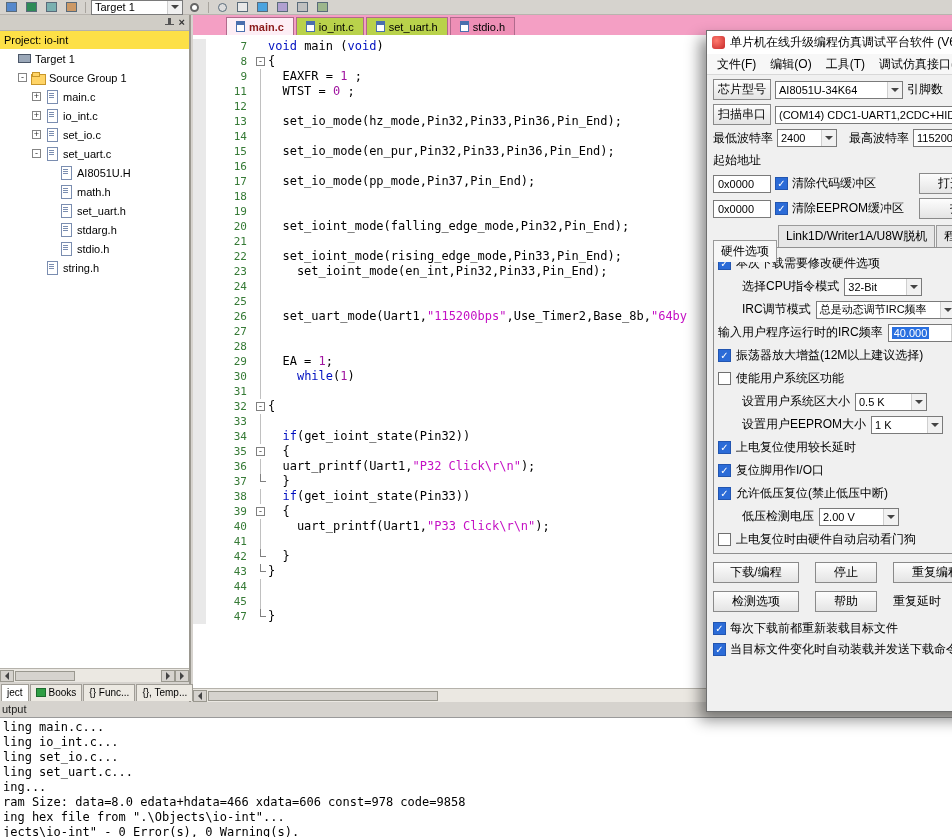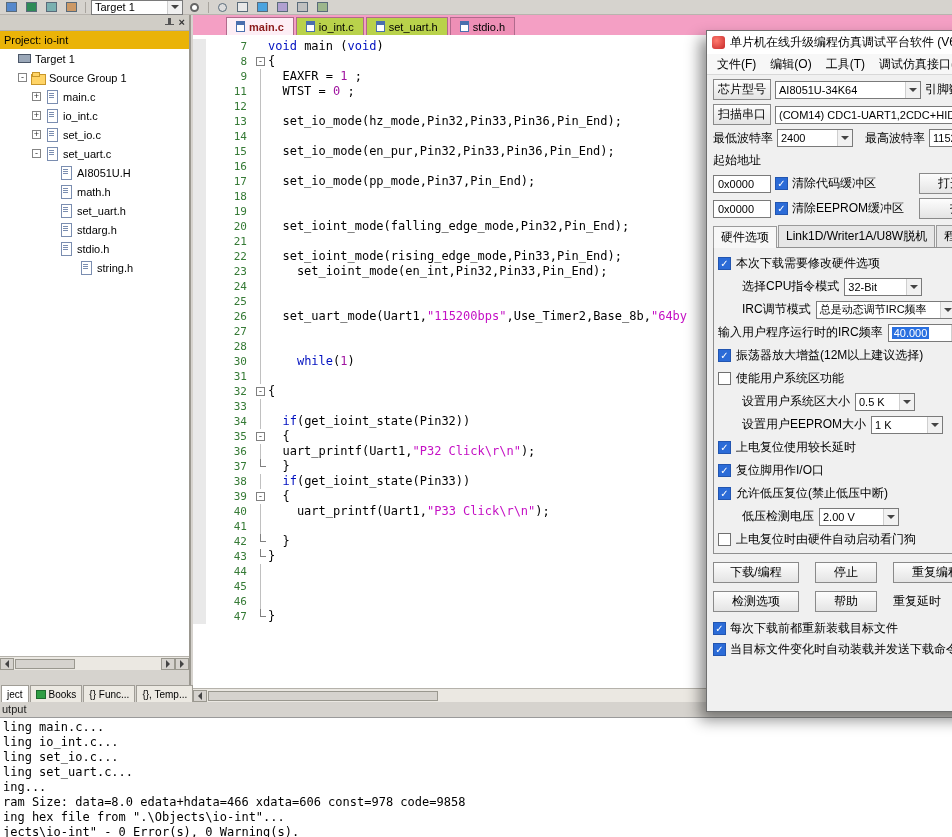--- a/index.html
+++ b/index.html
@@ -30,40 +30,40 @@
 
 
 #project{position:absolute;left:0;top:15px;width:191px;height:687px;background:#fff;
   border-right:2px solid #9a978f;display:flex;flex-direction:column}
 .pp-title{height:16px;background:#d0cdc6;border-bottom:1px solid #b5b2ab;display:flex;
   align-items:center;justify-content:flex-end;gap:4px;padding:0 4px;flex:none}
 .pin{width:11px;height:11px;position:relative}
 .pin::before{content:"";position:absolute;left:4px;top:1px;width:3px;height:6px;background:#555}
 .pin::after{content:"";position:absolute;left:1px;top:7px;width:9px;height:1px;background:#555}
 .cls{font-size:11px;font-weight:bold;color:#333;line-height:11px}
-.pp-header{height:18px;font-size:11px;padding:3px 0 0 4px;flex:none;background:#eab308}
+.pp-header{height:18px;font-size:11px;padding:3px 0 0 4px;flex:none;background:#fde047}
 .tree{flex:1;overflow:hidden;background:#fff}
 .trow{display:flex;align-items:center;height:19px;font-size:11px;white-space:nowrap}
 .exp{width:9px;height:9px;border:1px solid #848484;background:#fff;font-size:9px;line-height:7px;
   text-align:center;color:#333;margin-right:2px;flex:none}
 .exp.hid{visibility:hidden}
 .ti{width:15px;height:13px;margin:0 3px 0 2px;position:relative;flex:none}
 .ti-target::before{content:"";position:absolute;inset:2px 1px;background:#9aa7b8;border:1px solid #4a5668}
 .ti-folder::before{content:"";position:absolute;left:0;top:3px;width:13px;height:9px;background:#ffd466;border:1px solid #c8962a}
 .ti-folder::after{content:"";position:absolute;left:1px;top:1px;width:6px;height:3px;background:#ffd466;border:1px solid #c8962a}
 .ti-file::before{content:"";position:absolute;left:2px;top:0;width:9px;height:12px;background:#fff;border:1px solid #7a8db0}
 .ti-file::after{content:"";position:absolute;left:4px;top:3px;width:5px;height:1px;background:#7a8db0;
   box-shadow:0 2px 0 #7a8db0,0 4px 0 #7a8db0}
 .pp-hscroll{height:14px;background:#ebe8e2;border-top:1px solid #b5b2ab;display:flex;align-items:center;flex:none}
 .sb-btn{width:14px;height:12px;background:#d6d3ce;border:1px solid #9a988f;display:flex;
   align-items:center;justify-content:center;flex:none}
 .sb-btn.l::before{content:"";border:4px solid transparent;border-right-color:#444;margin-left:-4px}
 .sb-btn.r::before{content:"";border:4px solid transparent;border-left-color:#444;margin-right:-4px}
 .sb-thumb{height:10px;background:#d6d3ce;border:1px solid #9a988f;margin:0 1px;flex:none}
-.pp-tabs{height:32px;background:#d6d3ce;display:flex;align-items:flex-end;gap:1px;padding:0 1px;flex:none;white-space:nowrap}
+.pp-tabs{height:20px;background:#d6d3ce;display:flex;align-items:center;gap:1px;padding:0 1px;flex:none;white-space:nowrap}
 .ptab{height:17px;display:flex;align-items:center;gap:3px;padding:0 5px;font-size:10px;
   border:1px solid #a09d96;border-bottom:none;background:#ece9e2}
 .ptab.first{background:#fff}
 .bico{width:10px;height:9px;background:#2f9e44;border:1px solid #1d6b2e;flex:none}
 
 
 #editor{position:absolute;left:193px;top:15px;width:759px;height:673px;background:#fff;
   display:flex;flex-direction:column;overflow:hidden}
 .tabbar{height:20px;background:#f49fc4;display:flex;align-items:flex-end;gap:2px;
   padding-left:33px;flex:none}
@@ -114,21 +114,21 @@
 .dbtn{border:1px solid #8a8a8a;background:linear-gradient(#fdfdfd,#e4e4e4);font-size:12px;
   height:21px;display:flex;align-items:center;justify-content:center;flex:none}
 .tbox{border:1px solid #7a7a7a;background:#fff;height:18px;width:58px;display:flex;align-items:center;
   padding-left:4px;font-size:11px;flex:none}
 .cb{width:13px;height:13px;border:1px solid #707070;background:#fff;display:inline-flex;align-items:center;
   justify-content:center;font-size:10px;color:transparent;flex:none}
 .cb.checked{background:#2b6bd7;border-color:#2255b0;color:#fff}
 .cb::before{content:"✓"}
 .dtabs{display:flex;margin:6px 6px 0;white-space:nowrap;flex:none}
 .dtab{padding:2px 7px;font-size:12px;border:1px solid #9a9a9a;border-bottom:none;background:#e6e6e6;margin-right:1px}
-.dtab.active{background:#f7f7f7;position:relative;top:1px}
+.dtab.active{background:#f7f7f7;position:relative;top:15px}
 .obox{border:1px solid #8f8f8f;margin:0 6px;padding:4px 4px 2px;display:flex;flex-direction:column;flex:none}
 .orow{display:flex;align-items:center;height:23px;gap:5px;white-space:nowrap}
 .ind{margin-left:24px}
 .btnrow{display:flex;align-items:center;margin:8px 6px 0;gap:16px;white-space:nowrap;flex:none}
 .w86{width:86px}.w62{width:62px}.w58{width:58px;padding:0 2px}
 </style>
 </head>
 <body>
 
 <div id="toolbar">
@@ -228,21 +228,21 @@
       <div class="trow" style="padding-left: 46px;">
         <span class="exp hid"></span>
         <span class="ti ti-file"></span>
         <span class="tlabel">stdarg.h</span>
       </div>
       <div class="trow" style="padding-left: 46px;">
         <span class="exp hid"></span>
         <span class="ti ti-file"></span>
         <span class="tlabel">stdio.h</span>
       </div>
-      <div class="trow" style="padding-left: 66px;">
+      <div class="trow" style="padding-left: 32px;">
         <span class="exp hid"></span>
         <span class="ti ti-file"></span>
         <span class="tlabel">string.h</span>
       </div>
     </div>
   <div class="pp-hscroll">
     <span class="sb-btn l"></span>
     <span class="sb-thumb" style="width:60px"></span>
     <span class="sb-btn r" style="margin-left:auto"></span>
     <span class="sb-btn r"></span>
@@ -445,20 +445,28 @@
       <div class="cl">
         <div class="cm"></div>
         <div class="cn">28</div>
         <div class="cf">
           <span class="fl"></span>
         </div>
         <div class="cc"></div>
       </div>
       <div class="cl">
         <div class="cm"></div>
+        <div class="cn">29</div>
+        <div class="cf">
+          <span class="fl"></span>
+        </div>
+        <div class="cc"><span class="c-p">  EA = </span><span class="c-n">1</span><span class="c-p">;</span></div>
+      </div>
+      <div class="cl">
+        <div class="cm"></div>
         <div class="cn">30</div>
         <div class="cf">
           <span class="fl"></span>
         </div>
         <div class="cc"><span class="c-p">    </span><span class="c-k">while</span><span class="c-p">(</span><span class="c-n">1</span><span class="c-p">)</span></div>
       </div>
       <div class="cl">
         <div class="cm"></div>
         <div class="cn">31</div>
         <div class="cf">
@@ -566,28 +574,20 @@
         <div class="cm"></div>
         <div class="cn">44</div>
         <div class="cf">
           <span class="fl"></span>
         </div>
         <div class="cc"></div>
       </div>
       <div class="cl">
         <div class="cm"></div>
         <div class="cn">45</div>
-        <div class="cf">
-          <span class="fl"></span>
-        </div>
-        <div class="cc"></div>
-      </div>
-      <div class="cl">
-        <div class="cm"></div>
-        <div class="cn">46</div>
         <div class="cf">
           <span class="fl"></span>
         </div>
         <div class="cc"></div>
       </div>
       <div class="cl">
         <div class="cm"></div>
         <div class="cn">47</div>
         <div class="cf">
           <span class="fe"></span>
@@ -614,38 +614,38 @@
   </div>
   <div class="dmenu">
       <span class="dmenu-item">文件(F)</span>
       <span class="dmenu-item">编辑(O)</span>
       <span class="dmenu-item">工具(T)</span>
       <span class="dmenu-item">调试仿真接口(G)</span>
     </div>
 
   <div class="drow">
     <span class="dbtn w58">芯片型号</span>
-    <div class="combo" style="width:146px">
+    <div class="combo" style="width:128px">
       <span class="val">AI8051U-34K64</span>
       <span class="arr"></span>
     </div>
     <span class="dlabel">引脚数</span>
   </div>
 
   <div class="drow">
     <span class="dbtn w58">扫描串口</span>
     <div class="combo" style="width:240px">
       <span class="val">(COM14) CDC1-UART1,2CDC+HID</span>
 
     </div>
   </div>
 
   <div class="drow">
     <span class="dlabel">最低波特率</span>
-    <div class="combo" style="width:76px">
+    <div class="combo" style="width:60px">
       <span class="val">2400</span>
       <span class="arr"></span>
     </div>
     <span class="dlabel" style="margin-left:8px">最高波特率</span>
     <div class="combo" style="width:70px">
       <span class="val">115200</span>
 
     </div>
   </div>
 
@@ -702,21 +702,21 @@
     <div class="orow">
       <span class="cb checked"></span>
       <span class="dlabel">振荡器放大增益(12M以上建议选择)</span>
     </div>
     <div class="orow">
       <span class="cb"></span>
       <span class="dlabel">使能用户系统区功能</span>
     </div>
     <div class="orow ind">
       <span class="dlabel">设置用户系统区大小</span>
-      <div class="combo" style="width:60px">
+      <div class="combo" style="width:72px">
         <span class="val">0.5 K</span>
         <span class="arr"></span>
       </div>
     </div>
     <div class="orow ind">
       <span class="dlabel">设置用户EEPROM大小</span>
       <div class="combo" style="width:72px">
         <span class="val">1 K</span>
         <span class="arr"></span>
       </div>

